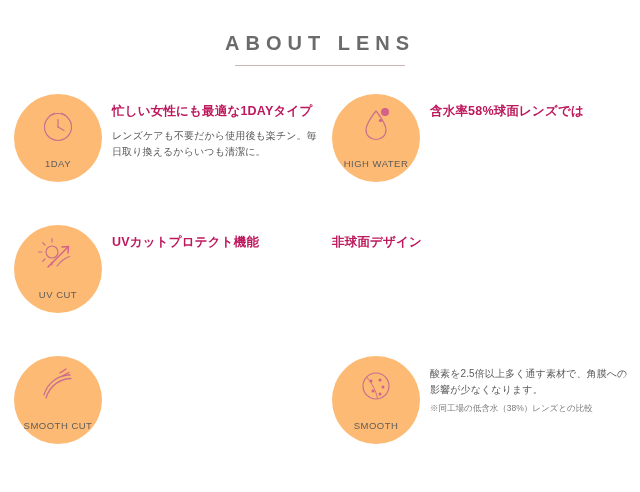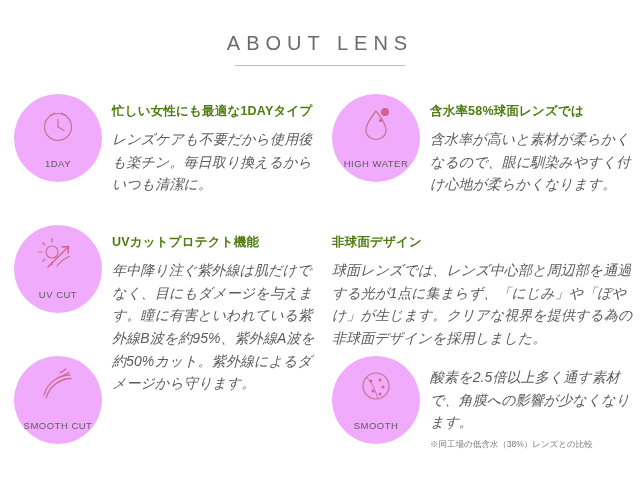--- a/index.html
+++ b/index.html
@@ -27,21 +27,21 @@
     position: relative;
     height: 88px;
     display: flex;
     align-items: center;
     justify-content: center;
   }
   .header-title {
     font-size: 20px;
     letter-spacing: 6px;
     color: #6b6b6b;
-    font-weight: 400;
+    font-weight: 700;
     padding-bottom: 2px;
   }
   .header-rule {
     position: absolute;
     left: 50%;
     transform: translateX(-50%);
     bottom: 22px;
     width: 170px;
     height: 1px;
     background: #c9b9b2;
@@ -64,21 +64,21 @@
     padding-left: 8px;
     box-sizing: border-box;
   }
 
   .badge {
     position: relative;
     flex: 0 0 auto;
     width: 88px;
     height: 88px;
     border-radius: 50%;
-    background: #f0abfc;
+    background: #fdba74;
     margin-top: 6px;
     margin-right: 10px;
     display: flex;
     flex-direction: column;
     align-items: center;
     justify-content: flex-end;
     padding-bottom: 13px;
     box-sizing: border-box;
   }
   .badge-label {
@@ -99,32 +99,31 @@
   }
 
   .feature-body {
     flex: 1 1 auto;
     padding-top: 16px;
     min-width: 0;
   }
   .feature-title {
     font-size: 12.5px;
     font-weight: bold;
-    color: #4d7c0f;
+    color: #be185d;
     line-height: 1.2;
     margin: 0 0 9px 0;
     letter-spacing: 0.2px;
   }
   .feature-text {
-    font-size: 14px;
+    font-size: 10px;
     line-height: 1.62;
     color: #5a5a5a;
     margin: 0;
     letter-spacing: 0.1px;
-    font-style: italic;
   }
   .feature-note {
     font-size: 8.5px;
     line-height: 1.5;
     color: #7a7a7a;
     margin: 4px 0 16px 0;
   }
 
   svg { display: block; overflow: visible; }
 </style>
@@ -165,21 +164,20 @@
           <svg width="40" height="44" viewBox="0 0 40 44">
             <path d="M20 7 C20 7 10 19 10 26 C10 31.5 14.5 35.5 20 35.5 C25.5 35.5 30 31.5 30 26 C30 19 20 7 20 7 Z" fill="none" stroke="#c8708f" stroke-width="1.2" stroke-linejoin="round"></path>
             <circle cx="29" cy="8" r="4" fill="#d4618a"></circle>
             <circle cx="24.5" cy="16.5" r="1.6" fill="#d4618a"></circle>
           </svg>
         </div>
         <div class="badge-label">HIGH WATER</div>
       </div>
       <div class="feature-body">
         <p class="feature-title">含水率58%球面レンズでは</p>
-        <p class="feature-text">含水率が高いと素材が柔らかくなるので、眼に馴染みやすく付け心地が柔らかくなります。</p>
       </div>
     </div>
 
     <div class="feature">
       <div class="badge">
         <div class="badge-art">
           <svg width="46" height="42" viewBox="0 0 46 42">
             <circle cx="17" cy="16" r="6" fill="none" stroke="#c8708f" stroke-width="1.2"></circle>
             <path d="M17 6 L17 2.5" stroke="#c8708f" stroke-width="1.2" stroke-linecap="round"></path>
             <path d="M7 16 L3.5 16" stroke="#c8708f" stroke-width="1.2" stroke-linecap="round"></path>
@@ -188,28 +186,26 @@
             <path d="M17 26 L17 29" stroke="#c8708f" stroke-width="1.2" stroke-linecap="round"></path>
             <path d="M13 31 L33 11" stroke="#d4618a" stroke-width="1.4" stroke-linecap="round"></path>
             <path d="M27 11 L33.5 10.5 L33 17" fill="none" stroke="#d4618a" stroke-width="1.4" stroke-linecap="round" stroke-linejoin="round"></path>
             <path d="M22 30 C26 25 30 22 34.5 20.5" fill="none" stroke="#c8708f" stroke-width="1.2" stroke-linecap="round"></path>
           </svg>
         </div>
         <div class="badge-label">UV CUT</div>
       </div>
       <div class="feature-body">
         <p class="feature-title">UVカットプロテクト機能</p>
-        <p class="feature-text">年中降り注ぐ紫外線は肌だけでなく、目にもダメージを与えます。瞳に有害といわれている紫外線B波を約95%、紫外線A波を約50%カット。紫外線によるダメージから守ります。</p>
       </div>
     </div>
 
     <div class="feature">
       <div class="feature-body">
         <p class="feature-title">非球面デザイン</p>
-        <p class="feature-text">球面レンズでは、レンズ中心部と周辺部を通過する光が1点に集まらず、「にじみ」や「ぼやけ」が生じます。クリアな視界を提供する為の非球面デザインを採用しました。</p>
       </div>
     </div>
 
     <div class="feature">
       <div class="badge">
         <div class="badge-art">
           <svg width="44" height="42" viewBox="0 0 44 42">
             <path d="M8 28 C12 14 24 8 34 8" fill="none" stroke="#c8708f" stroke-width="1.3" stroke-linecap="round"></path>
             <path d="M10 31 C14 18 25 11.5 35 11.5" fill="none" stroke="#c8708f" stroke-width="1.3" stroke-linecap="round"></path>
             <path d="M24 6 L30 2" stroke="#d4618a" stroke-width="1.3" stroke-linecap="round"></path>

